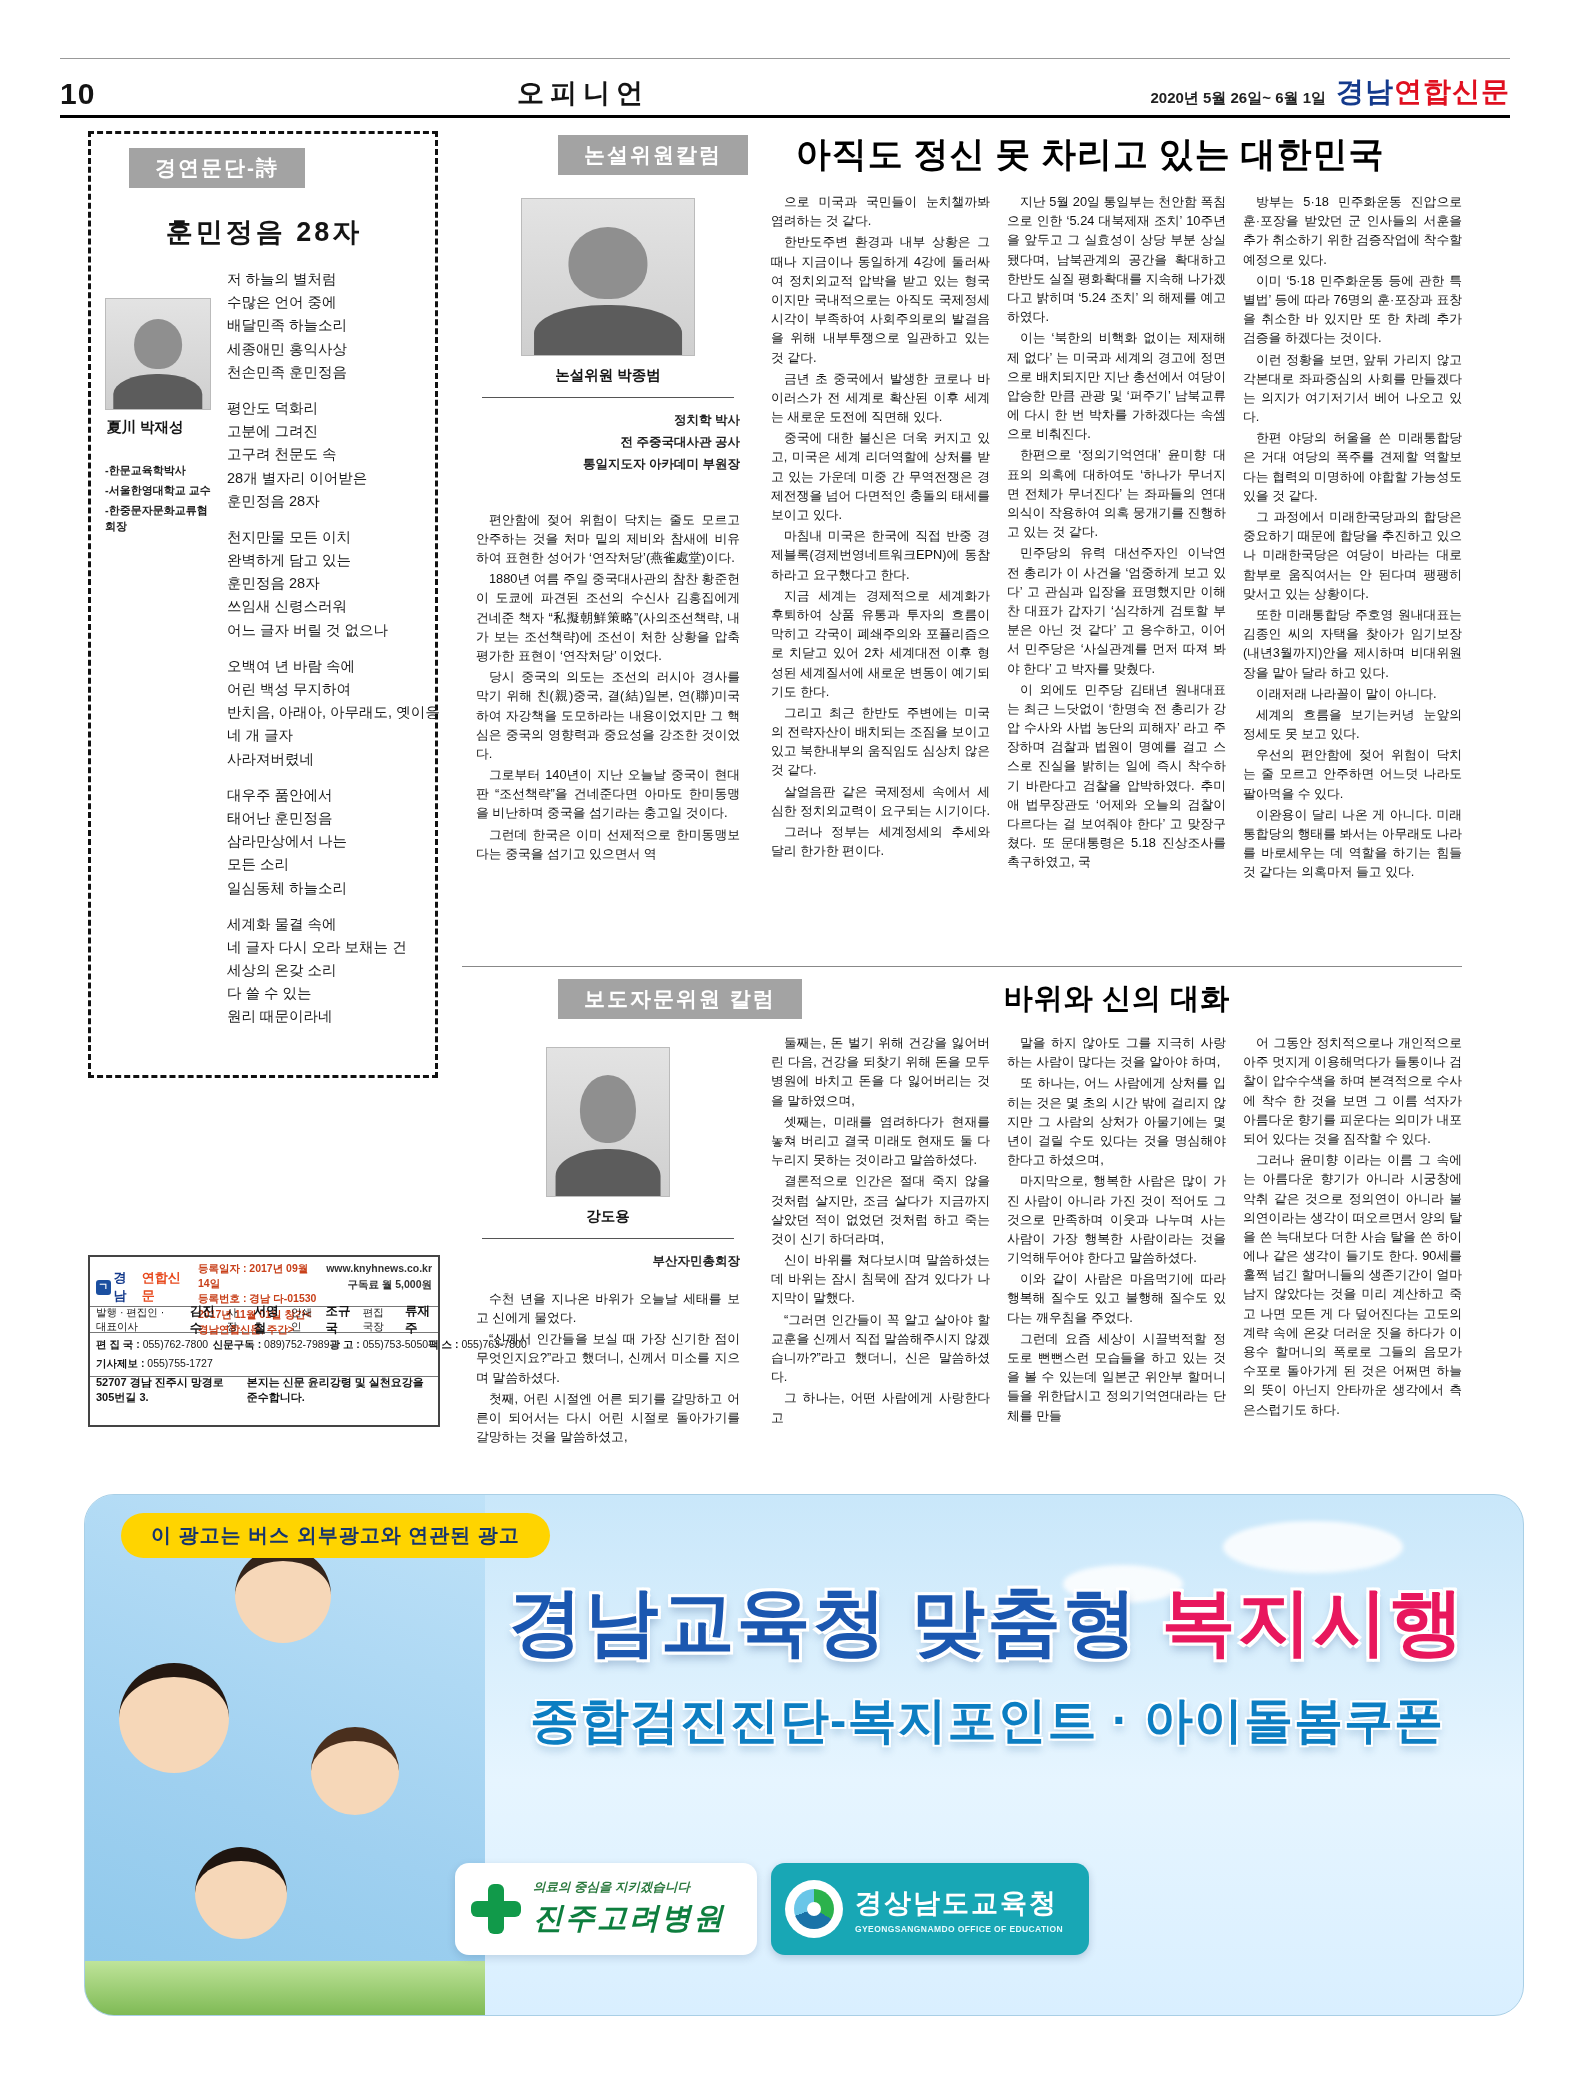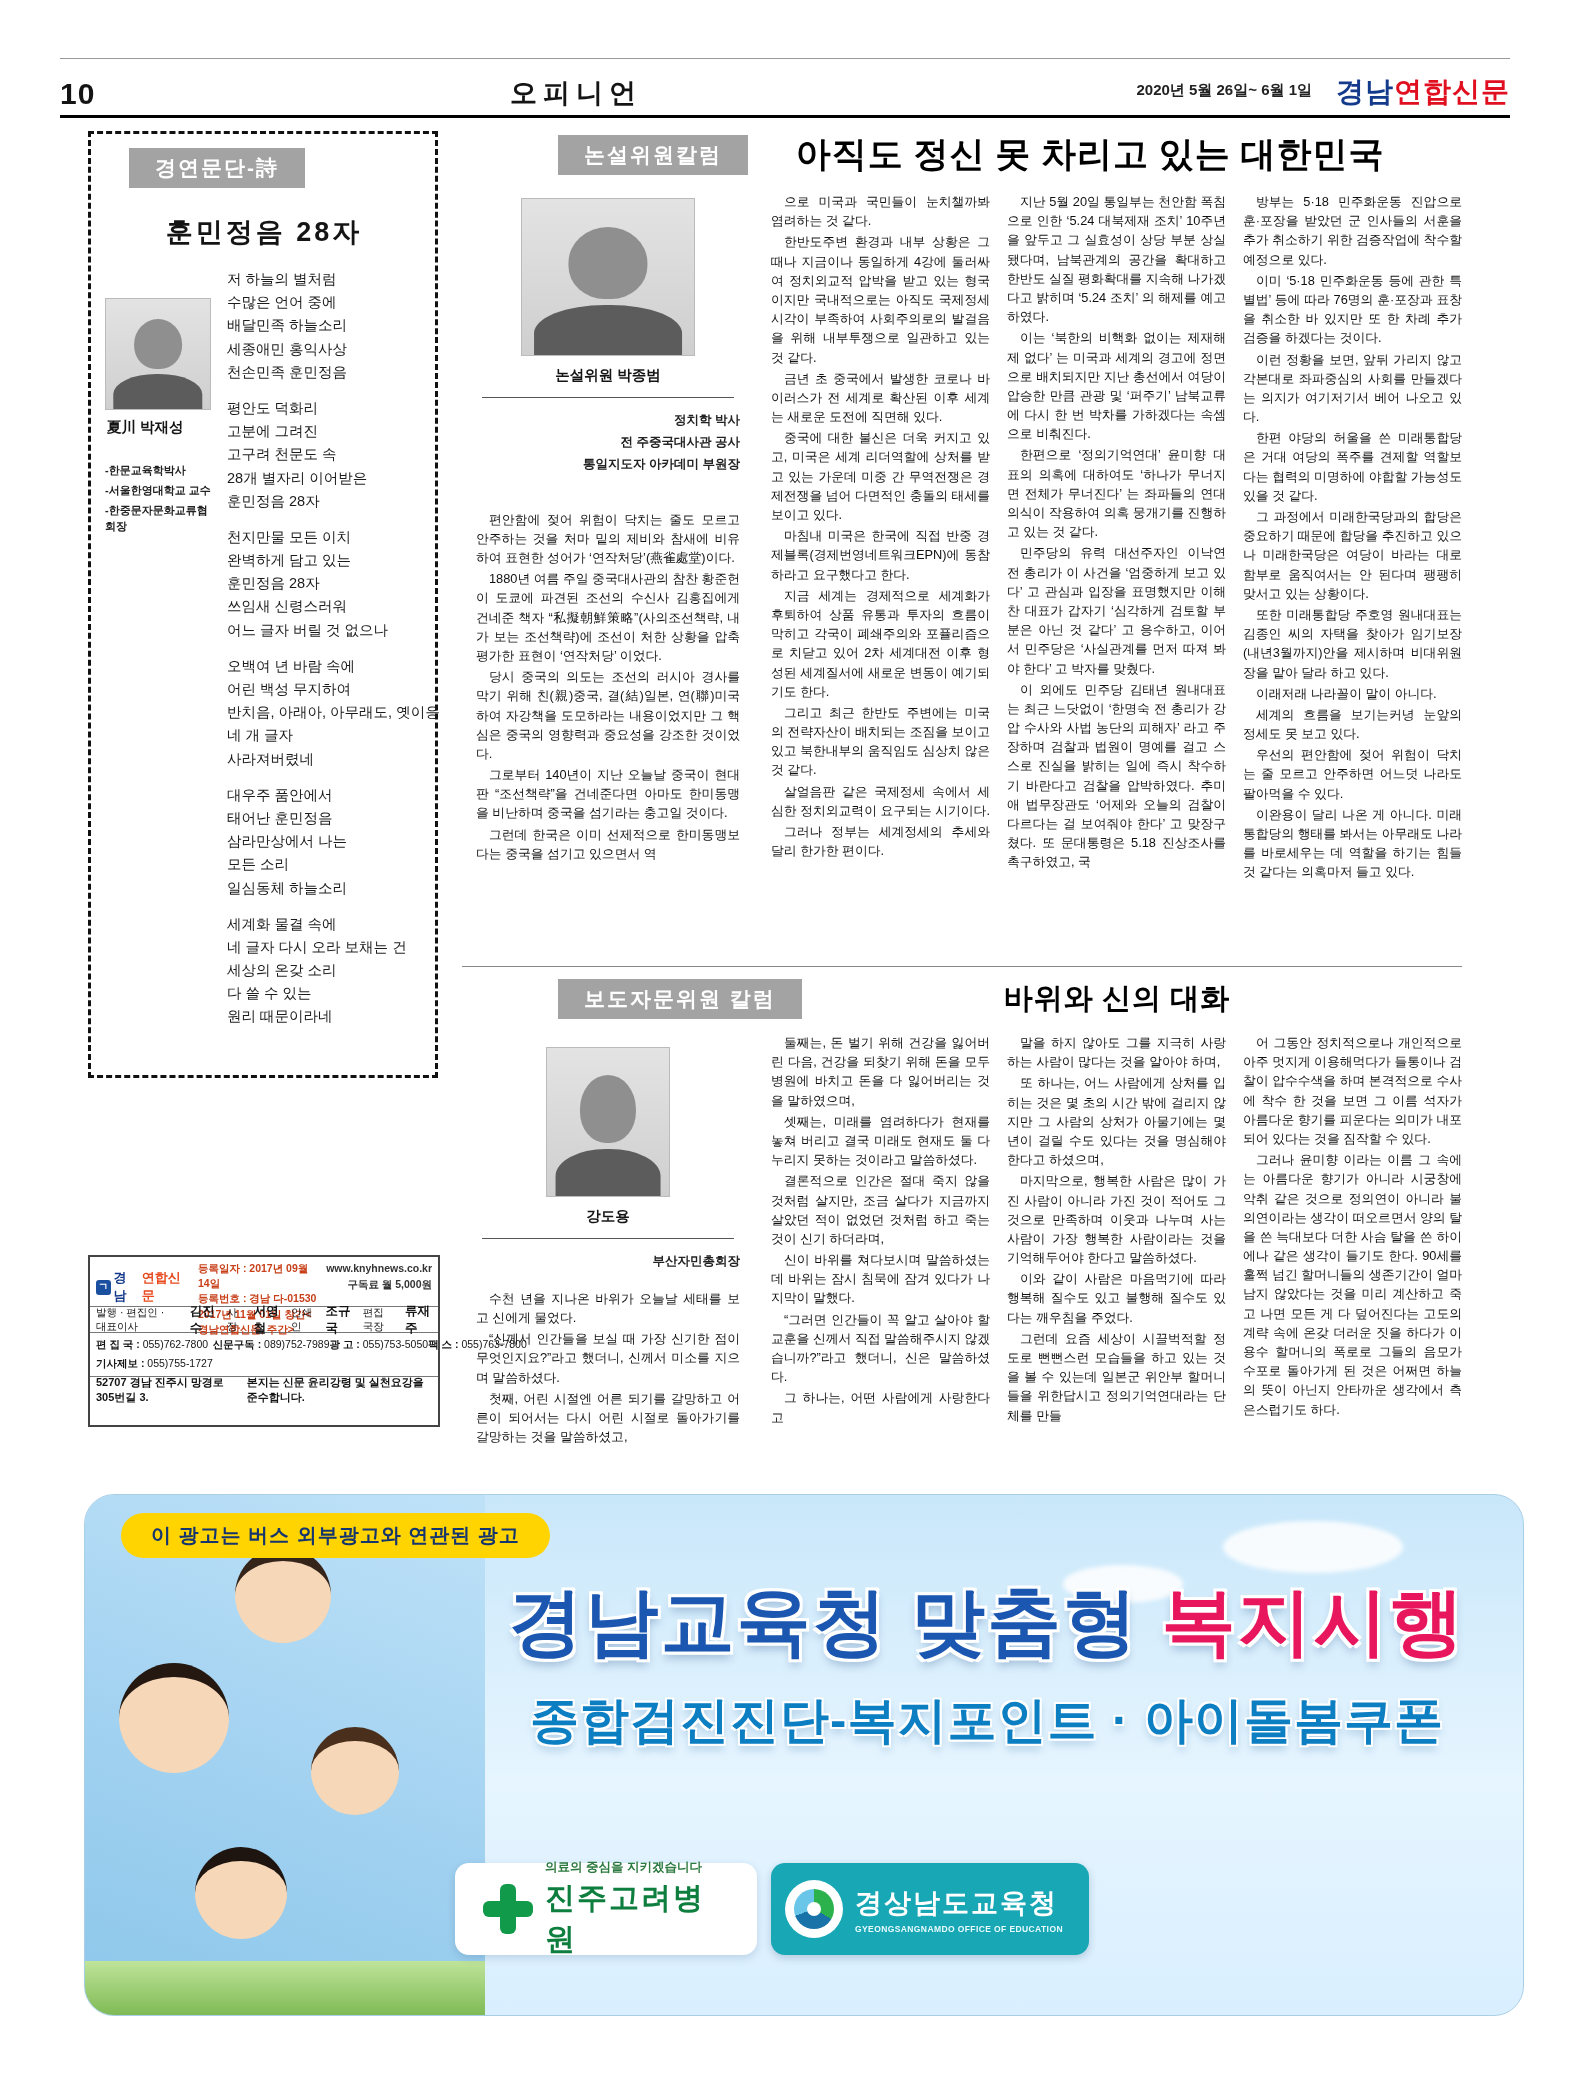--- a/index.html
+++ b/index.html
@@ -4,21 +4,21 @@
 <style>
   html,body{margin:0;padding:0;background:#e9e9e9;}
   .page{position:relative;width:1586px;height:2074px;margin:0 auto;background:#ffffff;
         font-family:"Liberation Sans","DejaVu Sans",sans-serif;color:#141414;overflow:hidden;}
   
   .page-header{position:absolute;left:60px;right:76px;top:58px;height:52px;
                border-top:1px solid #999;border-bottom:3px solid #000;
                display:flex;align-items:flex-end;justify-content:space-between;padding-bottom:4px;}
   .page-num{font-size:30px;font-weight:700;letter-spacing:1px;}
   .section-title{font-size:27px;font-weight:700;letter-spacing:6px;transform:translateX(-40px);}
-  .hdr-right{display:flex;align-items:center;gap:24px;}
+  .hdr-right{display:flex;align-items:flex-end;gap:10px;}
   .issue-date{font-size:15px;font-weight:600;color:#222;padding-bottom:3px;}
   .mh{font-size:28px;font-weight:900;letter-spacing:1px;}
   .mh-blue{color:#143a8c;} .mh-red{color:#e01020;}
   
   .badge{display:inline-block;background:#a3a3a3;color:#fff;font-weight:700;
          font-size:21px;letter-spacing:2px;padding:6px 26px;}
   
   .poem-box{position:absolute;left:88px;top:131px;width:350px;height:947px;
             border:3px dashed #111;padding:14px 12px 10px 14px;box-sizing:border-box;}
   .poem-box .badge{margin-left:24px;}
@@ -94,21 +94,21 @@
              font-size:20px;padding:9px 30px;border-radius:999px;letter-spacing:1px;z-index:3;}
   .ad-text{position:absolute;left:396px;right:30px;top:86px;text-align:center;z-index:2;}
   .ad-title{font-size:74px;font-weight:900;letter-spacing:2px;line-height:1.1;
             text-shadow:-3px -3px 0 #fff,3px -3px 0 #fff,-3px 3px 0 #fff,3px 3px 0 #fff,0 6px 10px rgba(20,60,120,.35);}
   .ad-title .t-main{color:#1b57b0;}
   .ad-title .t-accent{color:#e8175d;}
   .ad-subtitle{margin-top:26px;font-size:49px;font-weight:900;color:#0c7ec2;letter-spacing:1px;
                text-shadow:-2px -2px 0 #fff,2px -2px 0 #fff,-2px 2px 0 #fff,2px 2px 0 #fff,0 5px 8px rgba(10,80,140,.3);}
   .ad-logos{position:absolute;left:370px;top:368px;display:flex;gap:14px;z-index:2;}
   .hospital-box{width:302px;height:92px;background:#fff;border-radius:14px;display:flex;align-items:center;
-                gap:12px;padding:0 28px;box-sizing:border-box;box-shadow:0 3px 8px rgba(0,40,80,.15);}
+                gap:12px;padding:0 16px;box-sizing:border-box;box-shadow:0 3px 8px rgba(0,40,80,.15);font-style:italic;}
   .cross{width:50px;height:50px;position:relative;flex:0 0 auto;}
   .cross::before,.cross::after{content:"";position:absolute;background:#119a4a;border-radius:6px;}
   .cross::before{left:17px;top:0;width:16px;height:50px;}
   .cross::after{left:0;top:17px;width:50px;height:16px;}
   .hos-text .slogan{font-size:12.5px;font-weight:700;color:#2c7a3f;margin:0;}
   .hos-text .name{font-size:30px;font-weight:900;color:#0e7e3e;margin:2px 0 0;letter-spacing:2px;}
   .edu-box{width:318px;height:92px;background:#18a7b5;border-radius:14px;display:flex;align-items:center;
            gap:12px;padding:0 14px;box-sizing:border-box;box-shadow:0 3px 8px rgba(0,40,80,.2);}
   .edu-logo{width:58px;height:58px;background:#fff;border-radius:50%;flex:0 0 auto;position:relative;overflow:hidden;}
   .edu-logo::before{content:"";position:absolute;left:9px;top:9px;width:40px;height:40px;border-radius:50%;

